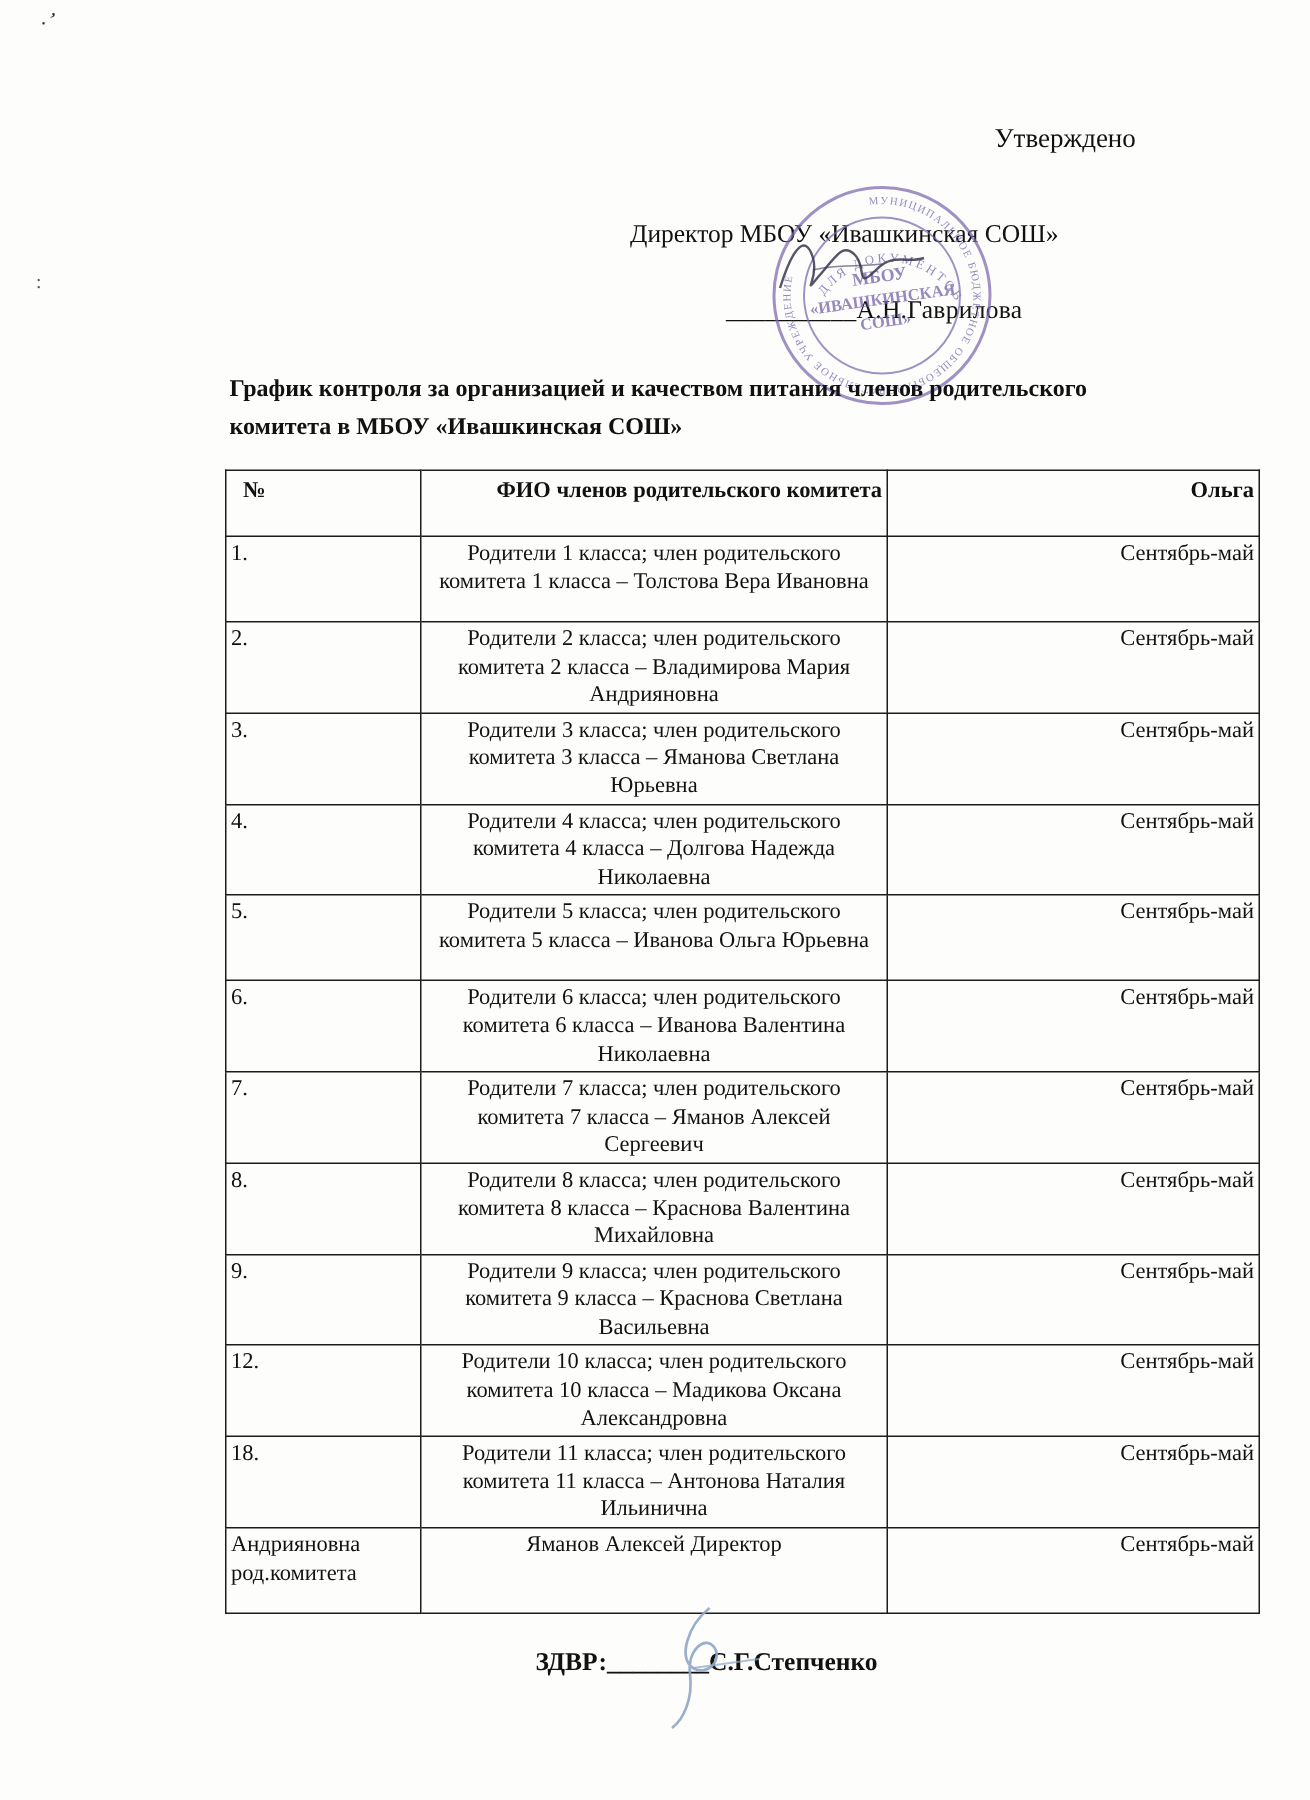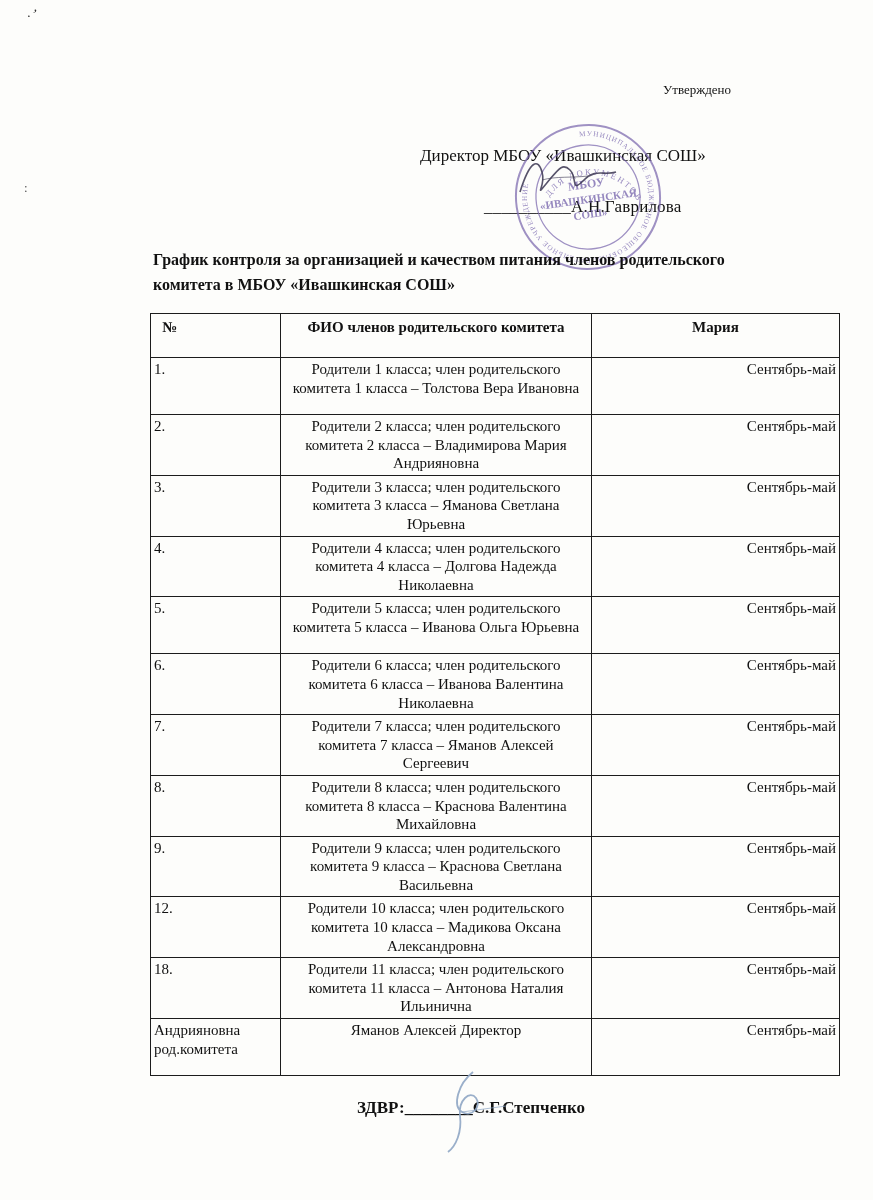--- a/index.html
+++ b/index.html
@@ -13,21 +13,21 @@
     margin: 0 auto;
     background: #fdfdfb;
     overflow: hidden;
     color: #111;
   }
 
   
   .approved {
     position: absolute;
     left: 663px; top: 82px;
-    font-size: 13px;
+    font-size: 18px;
   }
   .director-line {
     position: absolute;
     left: 420px; top: 146px;
     font-size: 17px;
   }
   .sign-line {
     position: absolute;
     left: 484px; top: 176px;
     font-size: 17px;
@@ -76,21 +76,21 @@
   table.schedule col.c-name { width: 311px; }
   table.schedule col.c-date { width: 248px; }
   table.schedule th, table.schedule td {
     border: 1px solid #1c1c1c;
     vertical-align: top;
     line-height: 1.24;
     padding: 2px 3px;
   }
   table.schedule th {
     font-weight: bold;
-    text-align: center;
+    text-align: right;
     height: 44px;
     padding-top: 4px;
   }
   table.schedule th.h-num { text-align: left; padding-left: 11px; }
   table.schedule td { min-height: 56px; height: 57px; }
   td.col-num  { text-align: left; padding-left: 11px; }
   td.col-name { text-align: center; padding-left: 6px; padding-right: 6px; margin-left: 48px; }
   td.col-date { text-align: right; padding-left: 5px; }
 
   
@@ -156,21 +156,21 @@
   <table class="schedule">
     <colgroup>
       <col class="c-num">
         <col class="c-name">
         <col class="c-date">
     </colgroup>
     <thead>
       <tr>
         <th class="h-num">№</th>
         <th class="h-name">ФИО членов родительского комитета</th>
-        <th class="h-date">Мария</th>
+        <th class="h-date">Ольга</th>
       </tr>
     </thead>
     <tbody>
         <tr>
           <td class="col-num">1.</td>
           <td class="col-name">Родители 1 класса; член родительского комитета 1 класса – Толстова Вера Ивановна</td>
           <td class="col-date">Сентябрь-май</td>
         </tr>
         <tr>
           <td class="col-num">2.</td>

